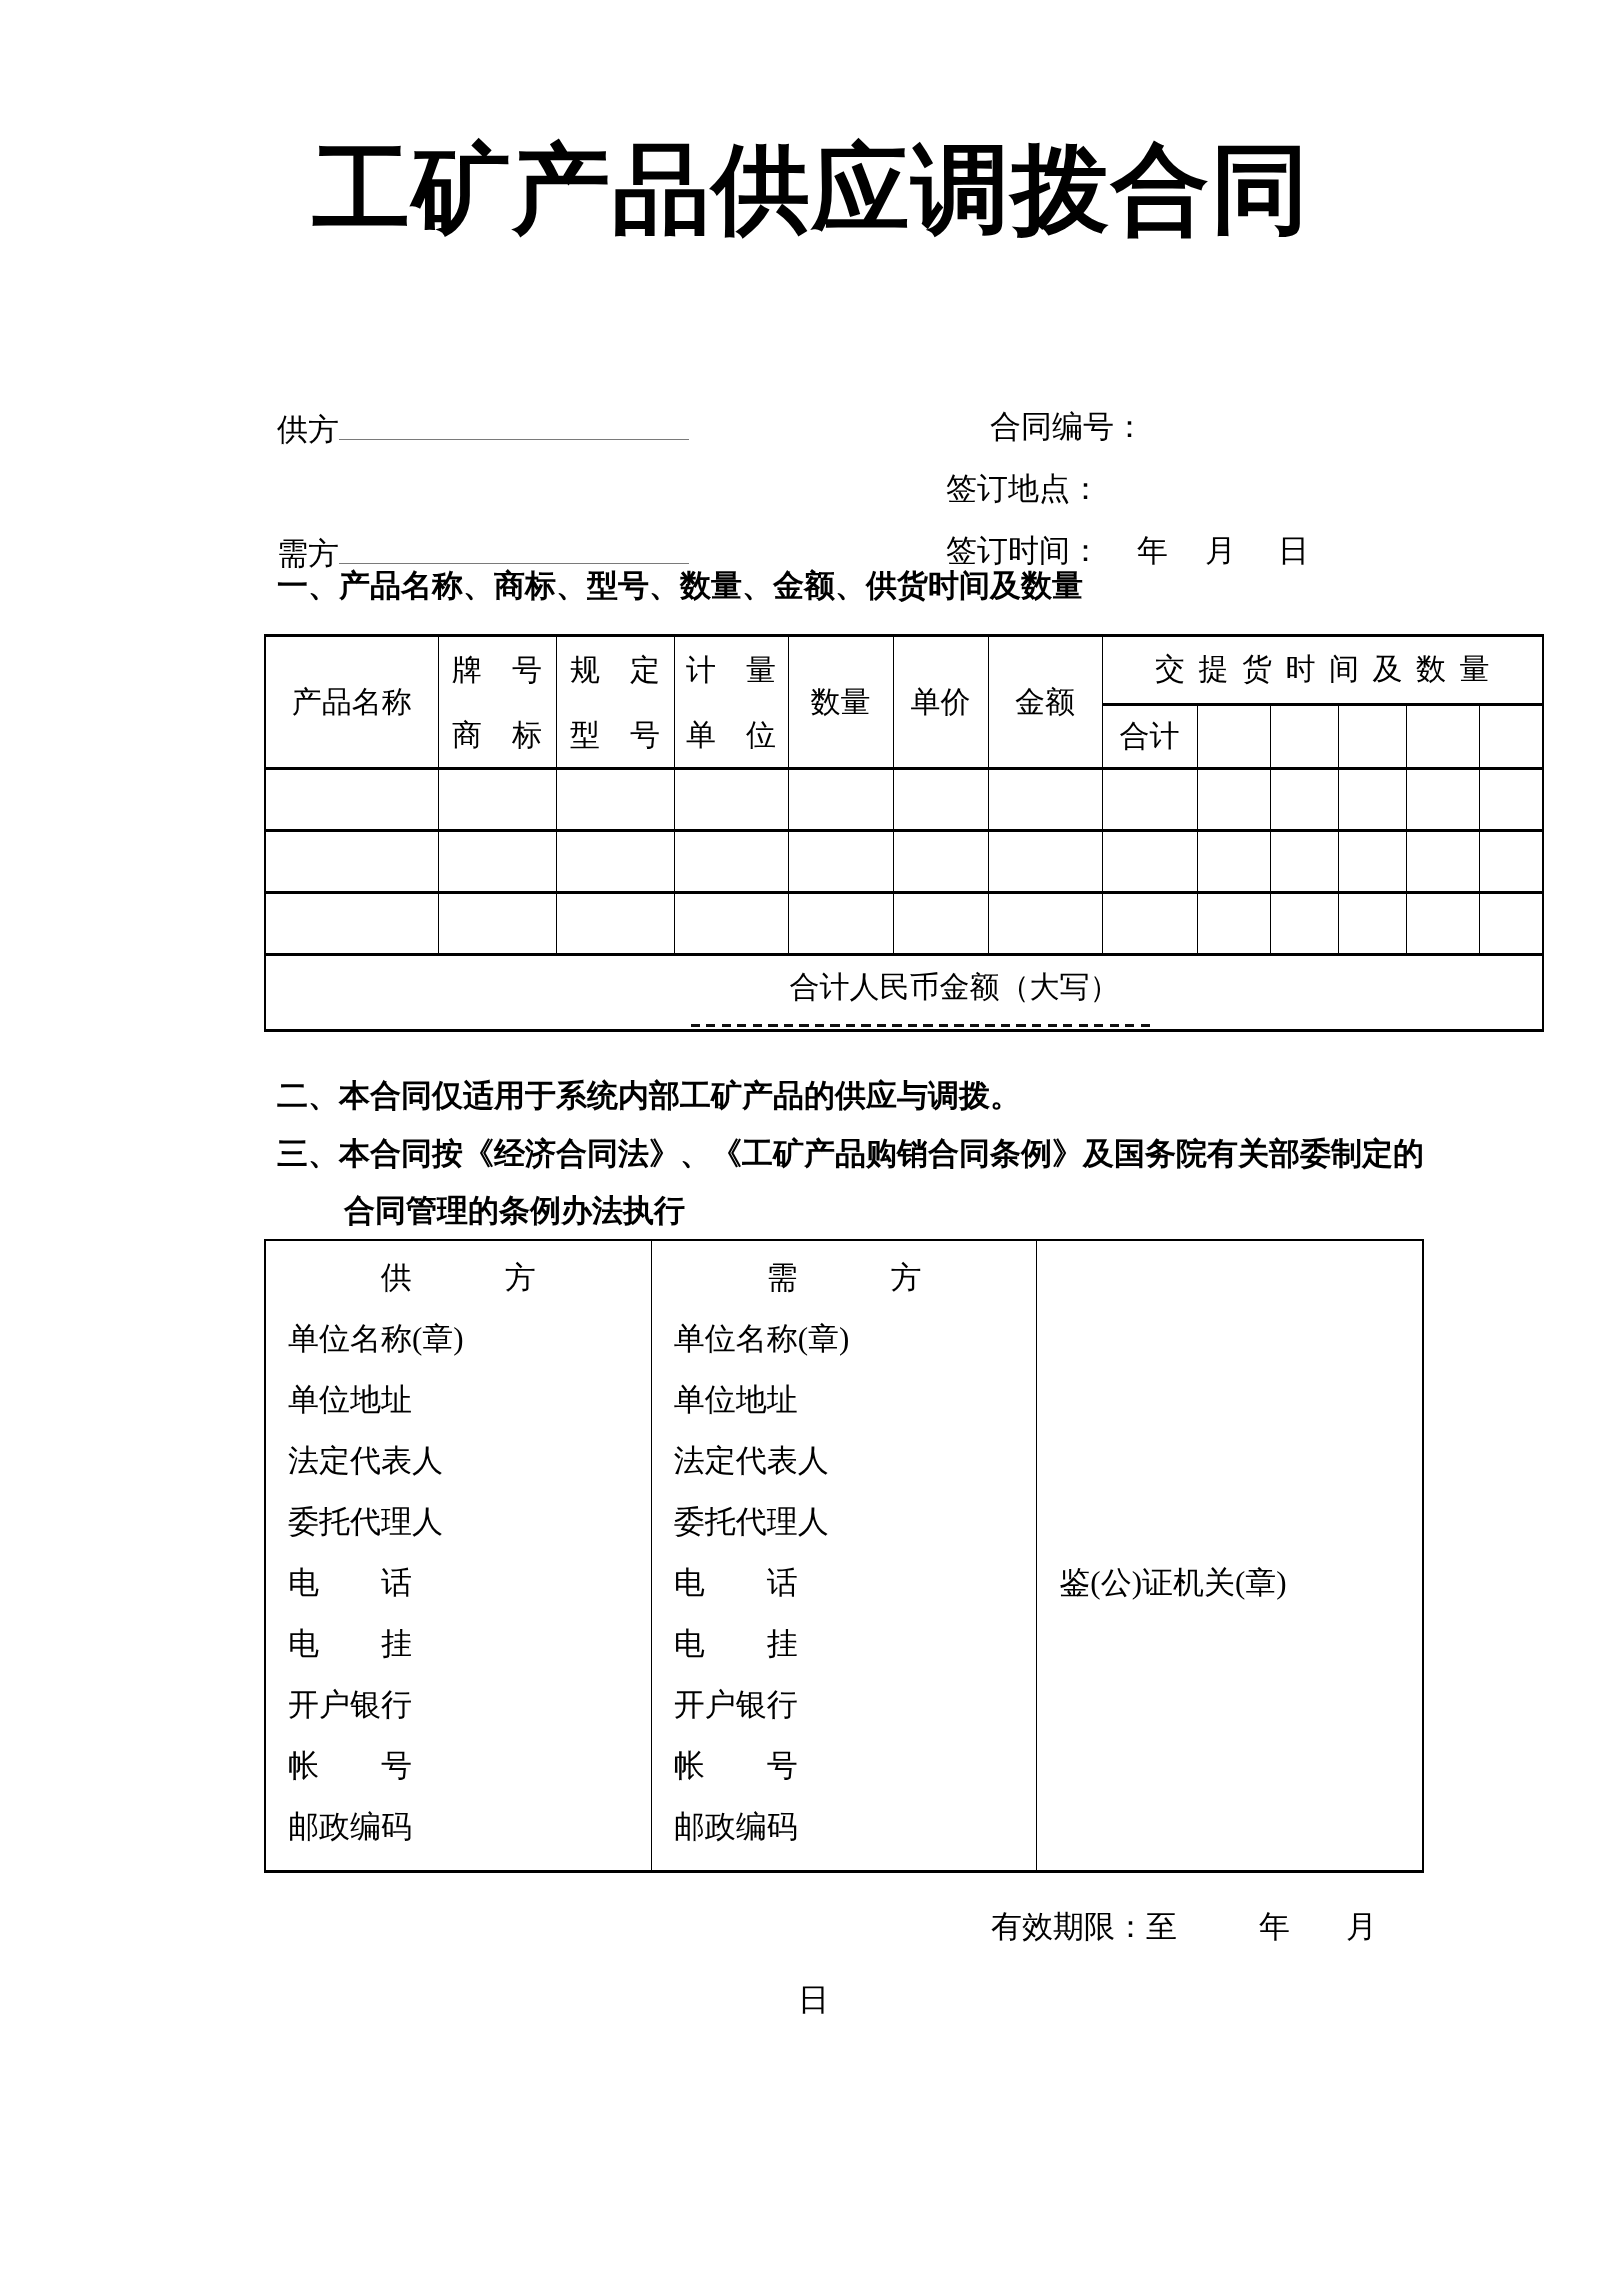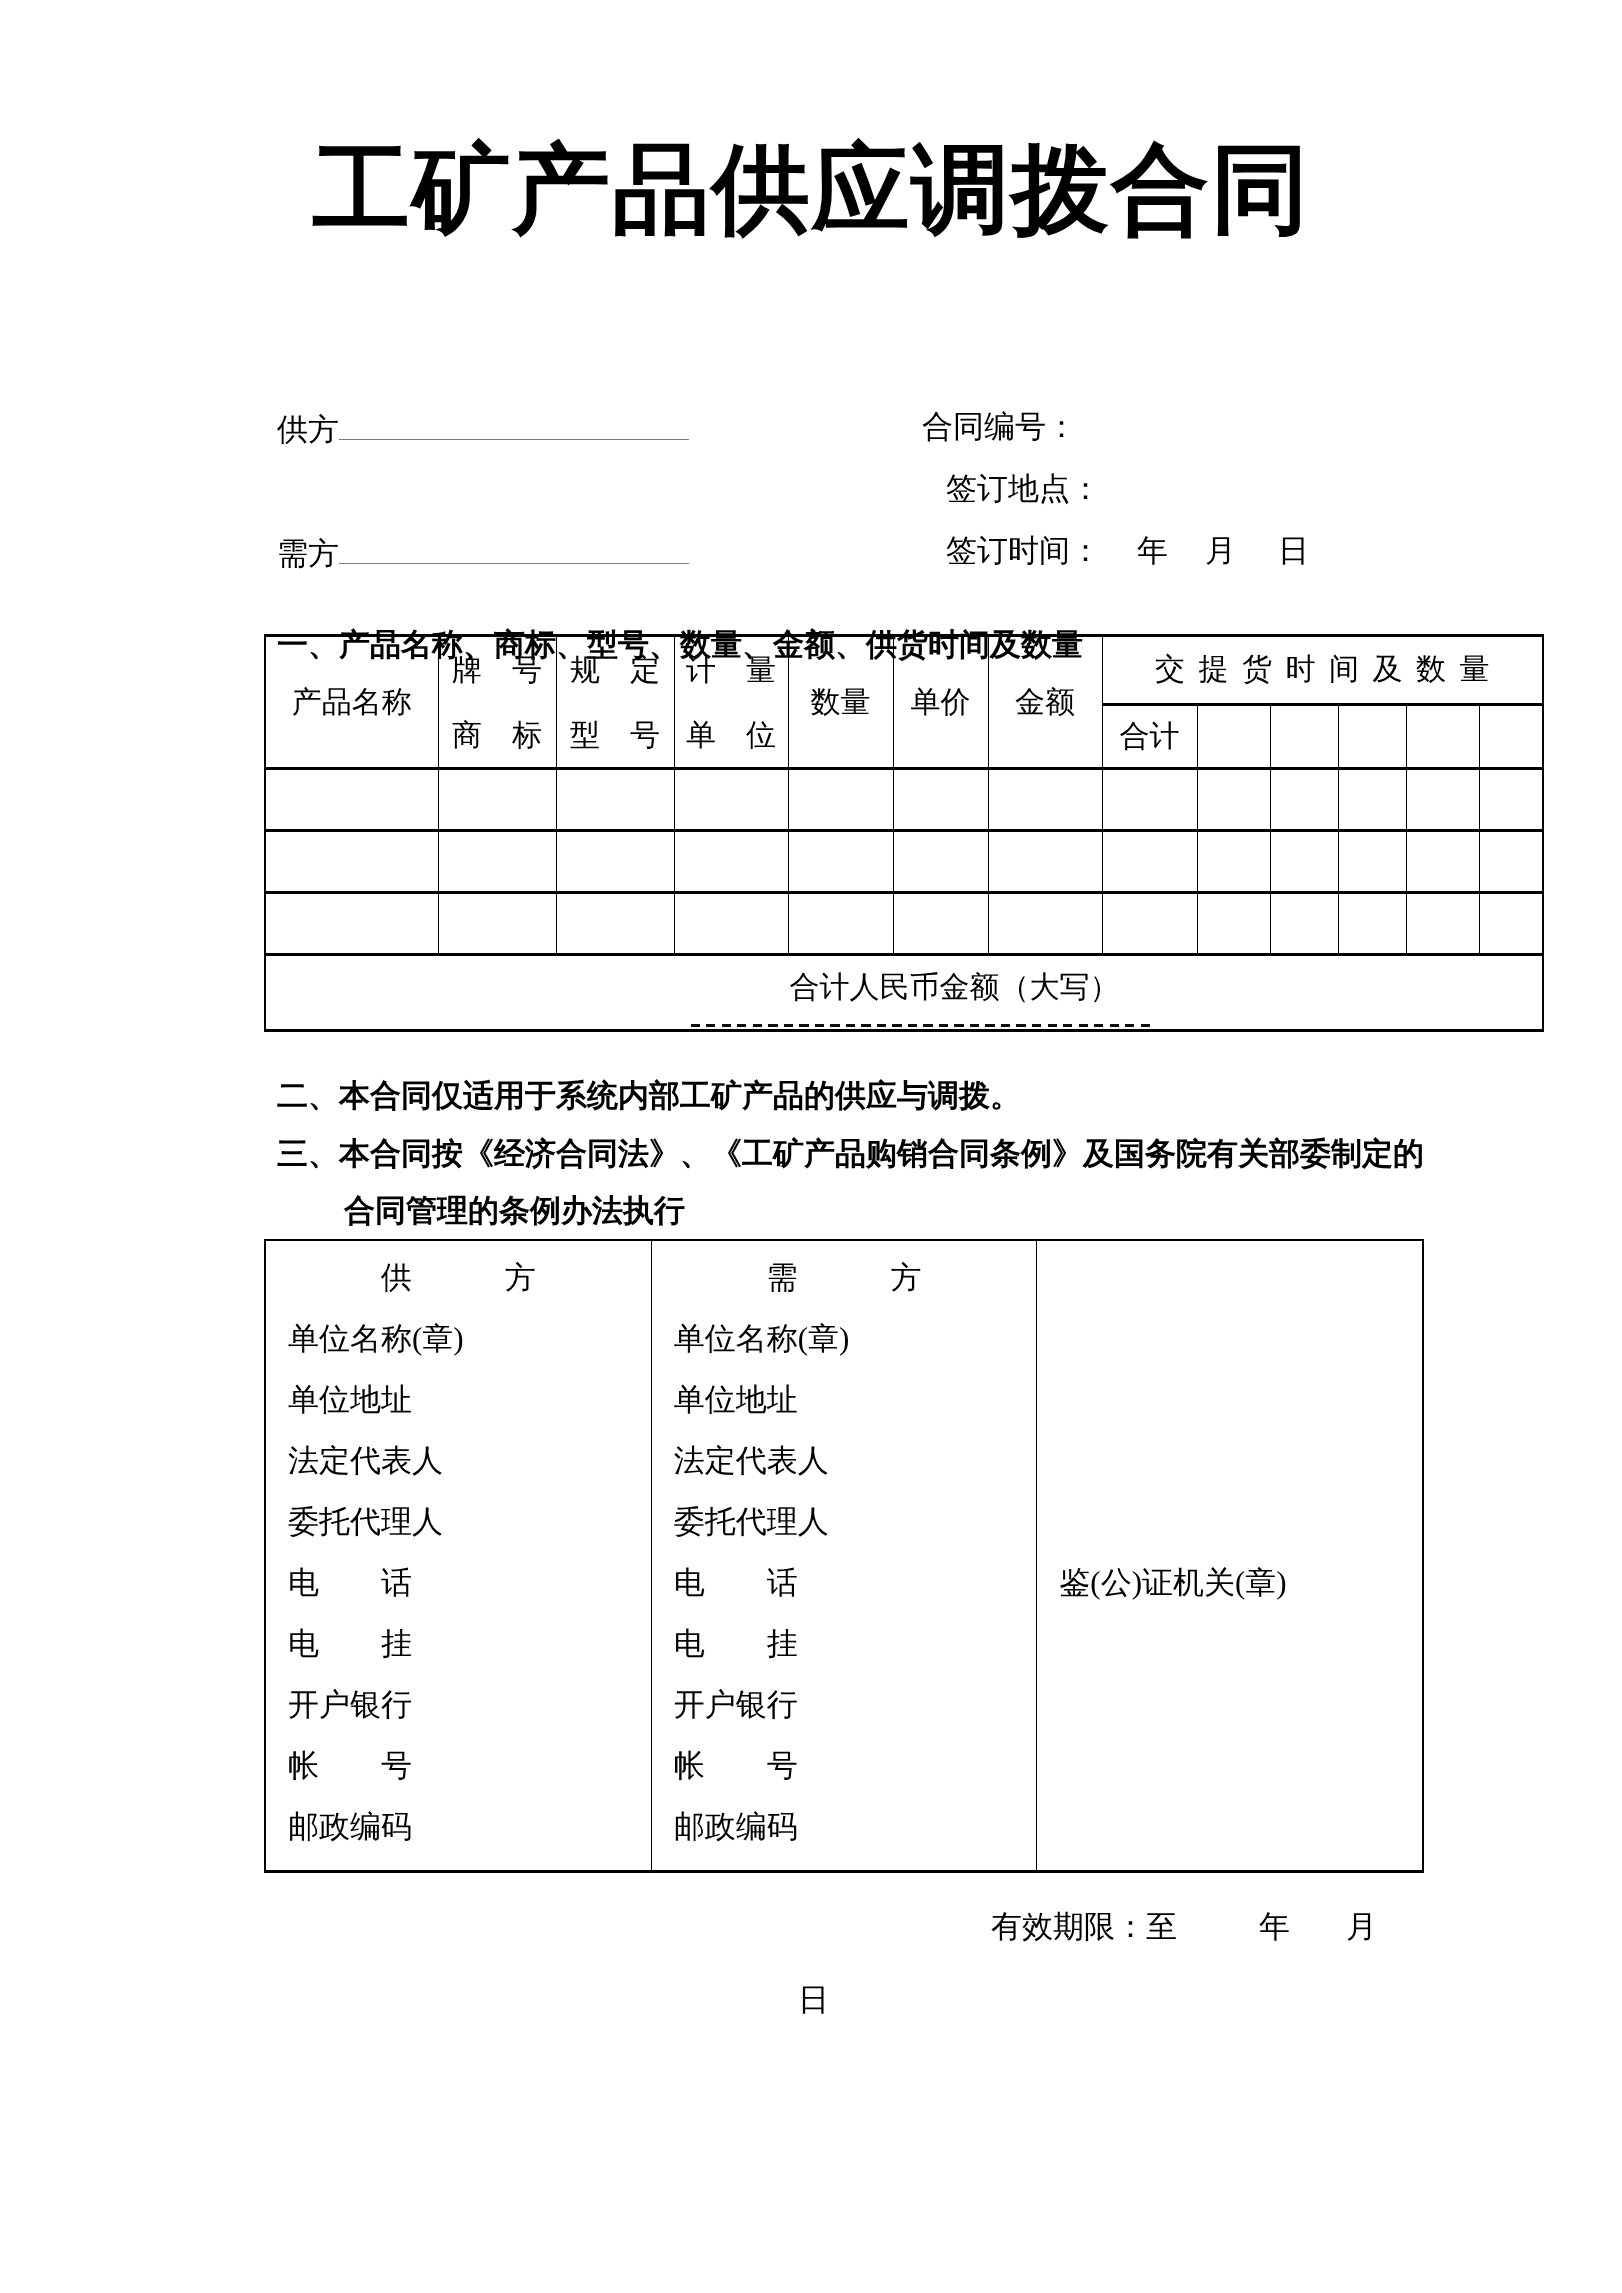--- a/index.html
+++ b/index.html
@@ -92,37 +92,37 @@
 </style>
 </head>
 <body>
 
 <div class="abs doc-title">工矿产品供应调拨合同</div>
 
 <div class="abs info-line" style="top:407px; left:277px;">
   <span>供方</span><span class="fill-underline"></span>
 </div>
 
-<div class="abs info-line" style="top:407px; left:922px;">
+<div class="abs info-line" style="top:407px; left:990px;">
   <span>合同编号：</span>
 </div>
 
 <div class="abs info-line" style="top:469px; left:946px;">
   <span>签订地点：</span>
 </div>
 
 <div class="abs info-line" style="top:531px; left:277px;">
   <span>需方</span><span class="fill-underline"></span>
 </div>
 
 <div class="abs info-line" style="top:531px; left:946px;">
   <span>签订时间：</span><span class="gap-40">年</span><span class="gap-41">月</span><span class="gap-46">日</span>
 </div>
 
-<div class="abs sec-heading" style="top:625px; left:277px;font-family:Liberation Serif, serif;">一、产品名称、商标、型号、数量、金额、供货时间及数量</div>
+<div class="abs sec-heading" style="top:566px; left:277px;font-family:Liberation Serif, serif;">一、产品名称、商标、型号、数量、金额、供货时间及数量</div>
 
 <div class="abs t1-wrap">
   <table class="t1">
     <colgroup>
       <col style="width:173px">
         <col style="width:118px">
         <col style="width:118px">
         <col style="width:114px">
       <col style="width:105px">
         <col style="width:95px">

